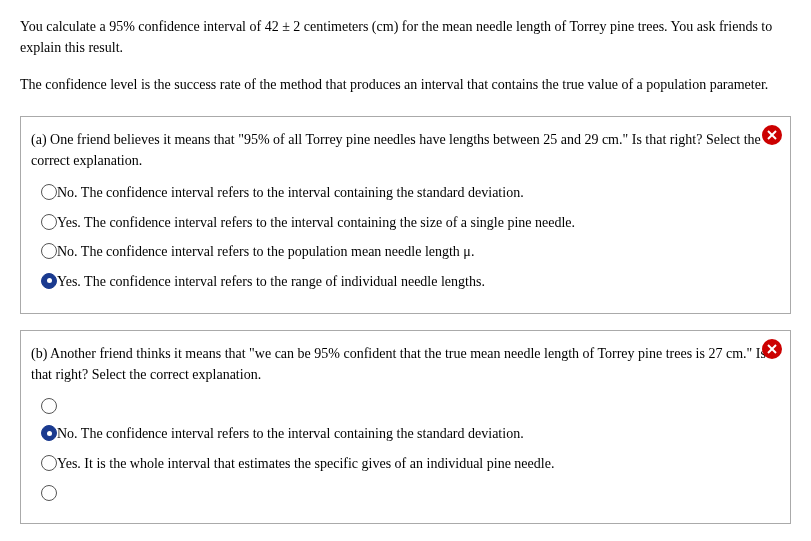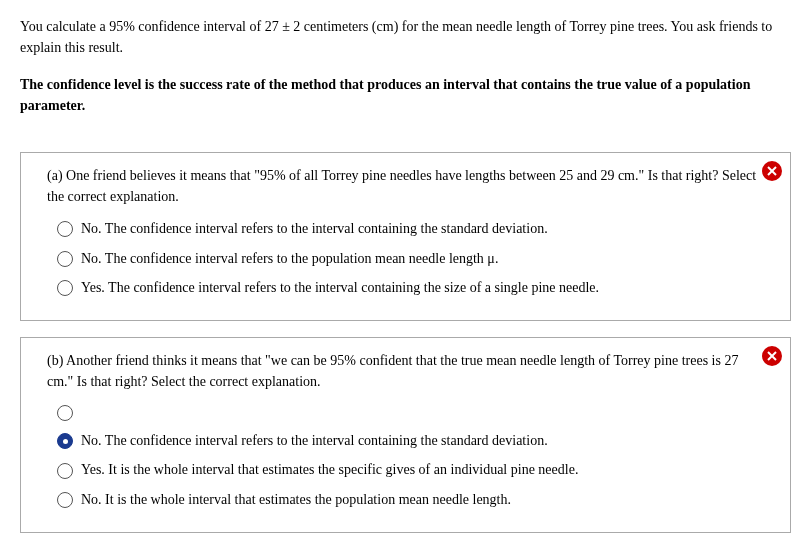--- a/index.html
+++ b/index.html
@@ -14,28 +14,27 @@
       color: #000;
       width: 811px;
       min-height: 541px;
       padding: 16px 20px;
     }
     .intro-text {
       margin-bottom: 16px;
       line-height: 1.5;
     }
     .confidence-text {
-      margin-bottom: 36px;
+      margin-bottom: 21px;
       line-height: 1.5;
-      font-weight: bold;
     }
     .question-box {
       border: 1px solid #aaa;
       margin-bottom: 16px;
-      padding: 12px 26px;
+      padding: 12px 10px;
       position: relative;
     }
     .question-text {
       line-height: 1.5;
       margin-bottom: 12px;
     }
     .clear-btn {
       position: absolute;
       top: 8px;
       right: 8px;
@@ -50,23 +49,22 @@
       color: white;
       font-size: 13px;
       font-weight: bold;
     }
     .options-list {
       list-style: none;
       padding-left: 10px;
     }
     .option-item {
       display: flex;
-      align-items: center;
+      align-items: flex-start;
       margin-bottom: 10px;
-      gap: 8px;
       cursor: pointer;
     }
     .radio-outer {
       width: 16px;
       height: 16px;
       border-radius: 50%;
       border: 1.5px solid #555;
       display: inline-flex;
       align-items: center;
       justify-content: center;
@@ -84,44 +82,48 @@
       border-radius: 50%;
       background: white;
     }
     .option-label {
       line-height: 1.4;
     }
   </style>
 </head>
 <body>
 
-<p class="intro-text">You calculate a 95% confidence interval of 27 ± 2 centimeters (cm) for the mean needle length of Torrey pine trees. You ask friends to explain this result.</p>
+<p class="intro-text">You calculate a 95% confidence interval of 42 ± 2 centimeters (cm) for the mean needle length of Torrey pine trees. You ask friends to explain this result.</p>
 <p class="confidence-text">The confidence level is the success rate of the method that produces an interval that contains the true value of a population parameter.</p>
 
 <div id="questions-container">
     <div class="question-box">
       <div class="clear-btn">
         <svg width="12" height="12" viewBox="0 0 12 12">
           <line x1="2" y1="2" x2="10" y2="10" stroke="white" stroke-width="2"></line>
           <line x1="10" y1="2" x2="2" y2="10" stroke="white" stroke-width="2"></line>
         </svg>
       </div>
       <p class="question-text">(a) One friend believes it means that "95% of all Torrey pine needles have lengths between 25 and 29 cm." Is that right? Select the correct explanation.</p>
       <ul class="options-list">
         <li class="option-item">
           <span class="radio-outer"></span>
           <span class="option-label">No. The confidence interval refers to the interval containing the standard deviation.</span>
         </li>
         <li class="option-item">
           <span class="radio-outer"></span>
+          <span class="option-label">Yes. The confidence interval refers to the interval containing the size of a single pine needle.</span>
+        </li>
+        <li class="option-item">
+          <span class="radio-outer"></span>
           <span class="option-label">No. The confidence interval refers to the population mean needle length μ.</span>
         </li>
         <li class="option-item">
-          <span class="radio-outer"></span>
-          <span class="option-label">Yes. The confidence interval refers to the interval containing the size of a single pine needle.</span>
+          <span class="radio-outer selected"></span>
+          <span class="option-label">Yes. The confidence interval refers to the range of individual needle lengths.</span>
         </li>
       </ul>
     </div>
     <div class="question-box">
       <div class="clear-btn">
         <svg width="12" height="12" viewBox="0 0 12 12">
           <line x1="2" y1="2" x2="10" y2="10" stroke="white" stroke-width="2"></line>
           <line x1="10" y1="2" x2="2" y2="10" stroke="white" stroke-width="2"></line>
         </svg>
       </div>
@@ -133,17 +135,16 @@
         <li class="option-item">
           <span class="radio-outer selected"></span>
           <span class="option-label">No. The confidence interval refers to the interval containing the standard deviation.</span>
         </li>
         <li class="option-item">
           <span class="radio-outer"></span>
           <span class="option-label">Yes. It is the whole interval that estimates the specific gives of an individual pine needle.</span>
         </li>
         <li class="option-item">
           <span class="radio-outer"></span>
-          <span class="option-label">No. It is the whole interval that estimates the population mean needle length.</span>
         </li>
       </ul>
     </div>
   </div>
 
 </body></html>

